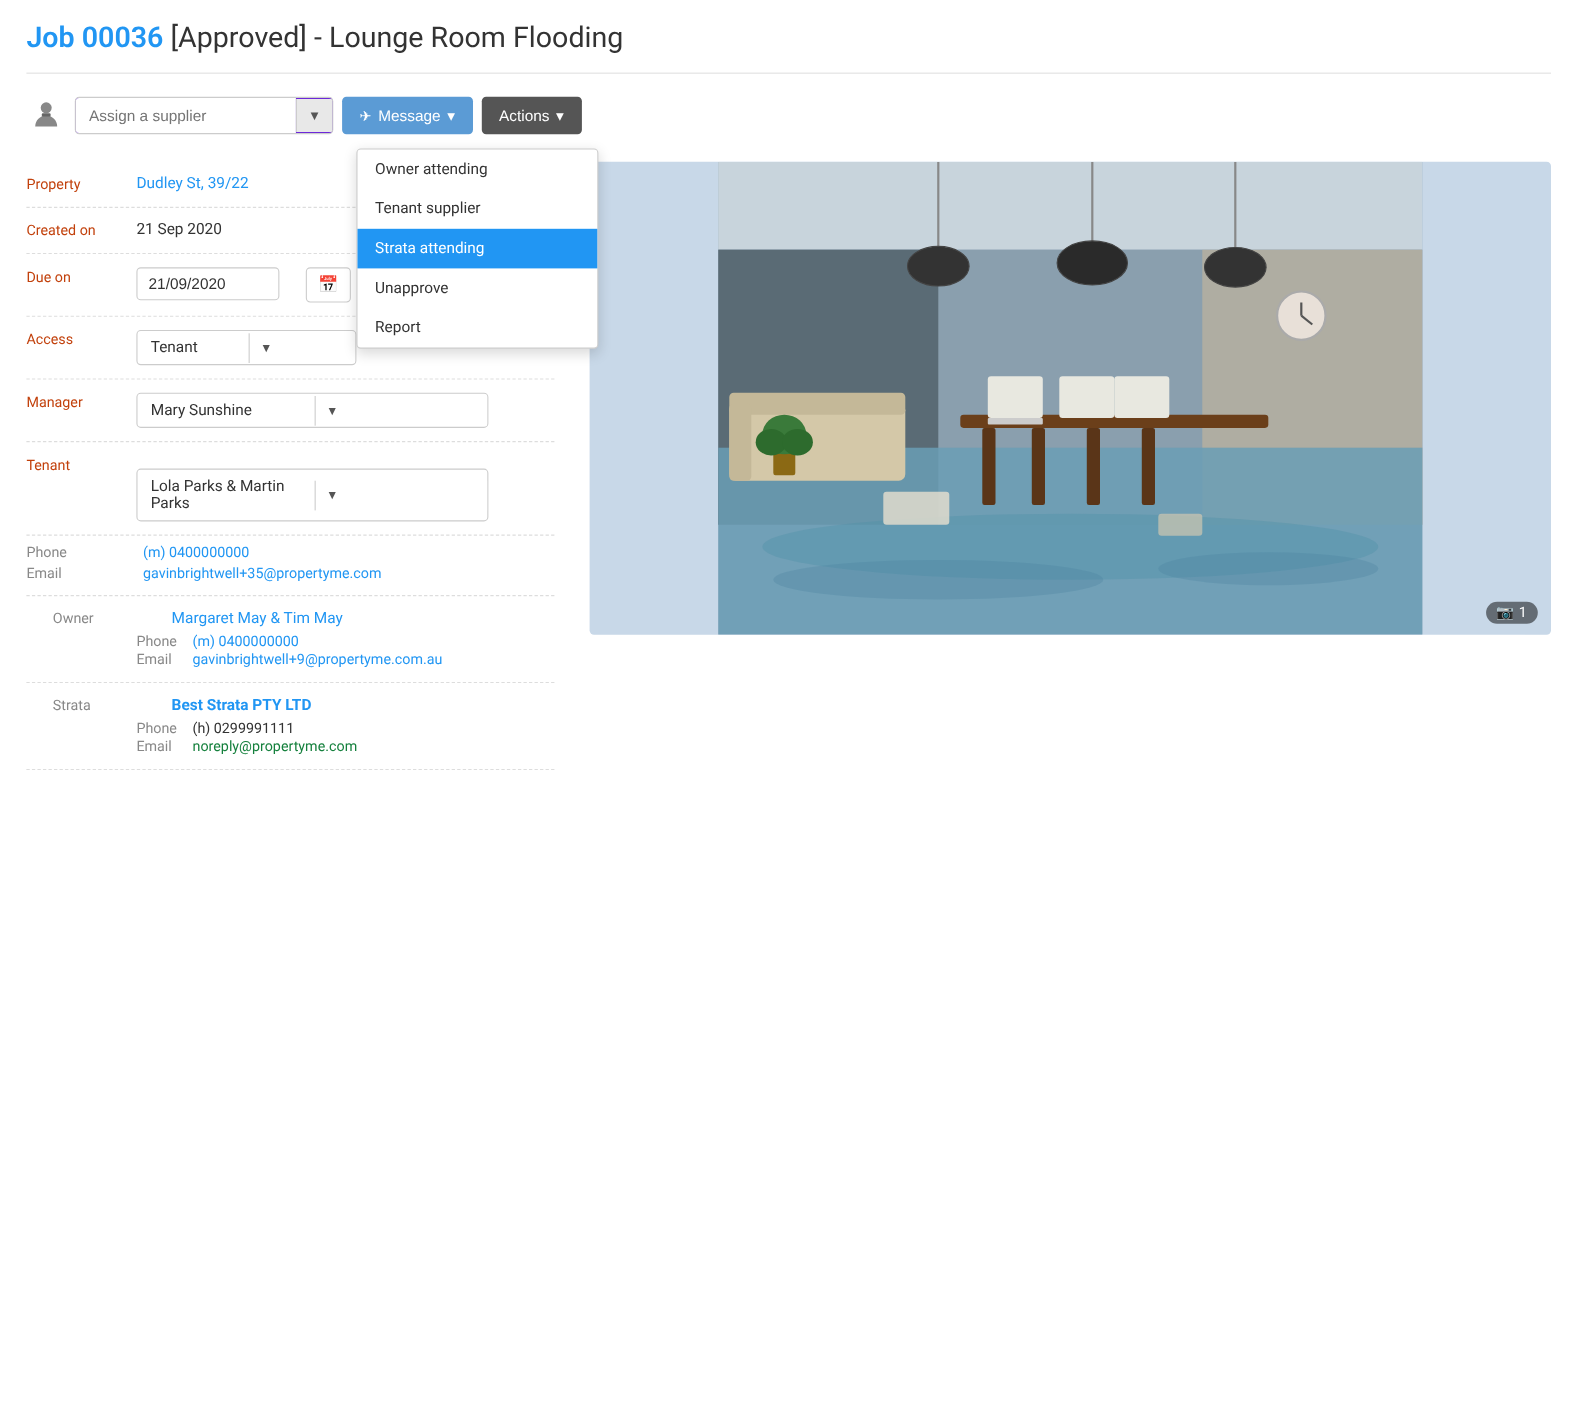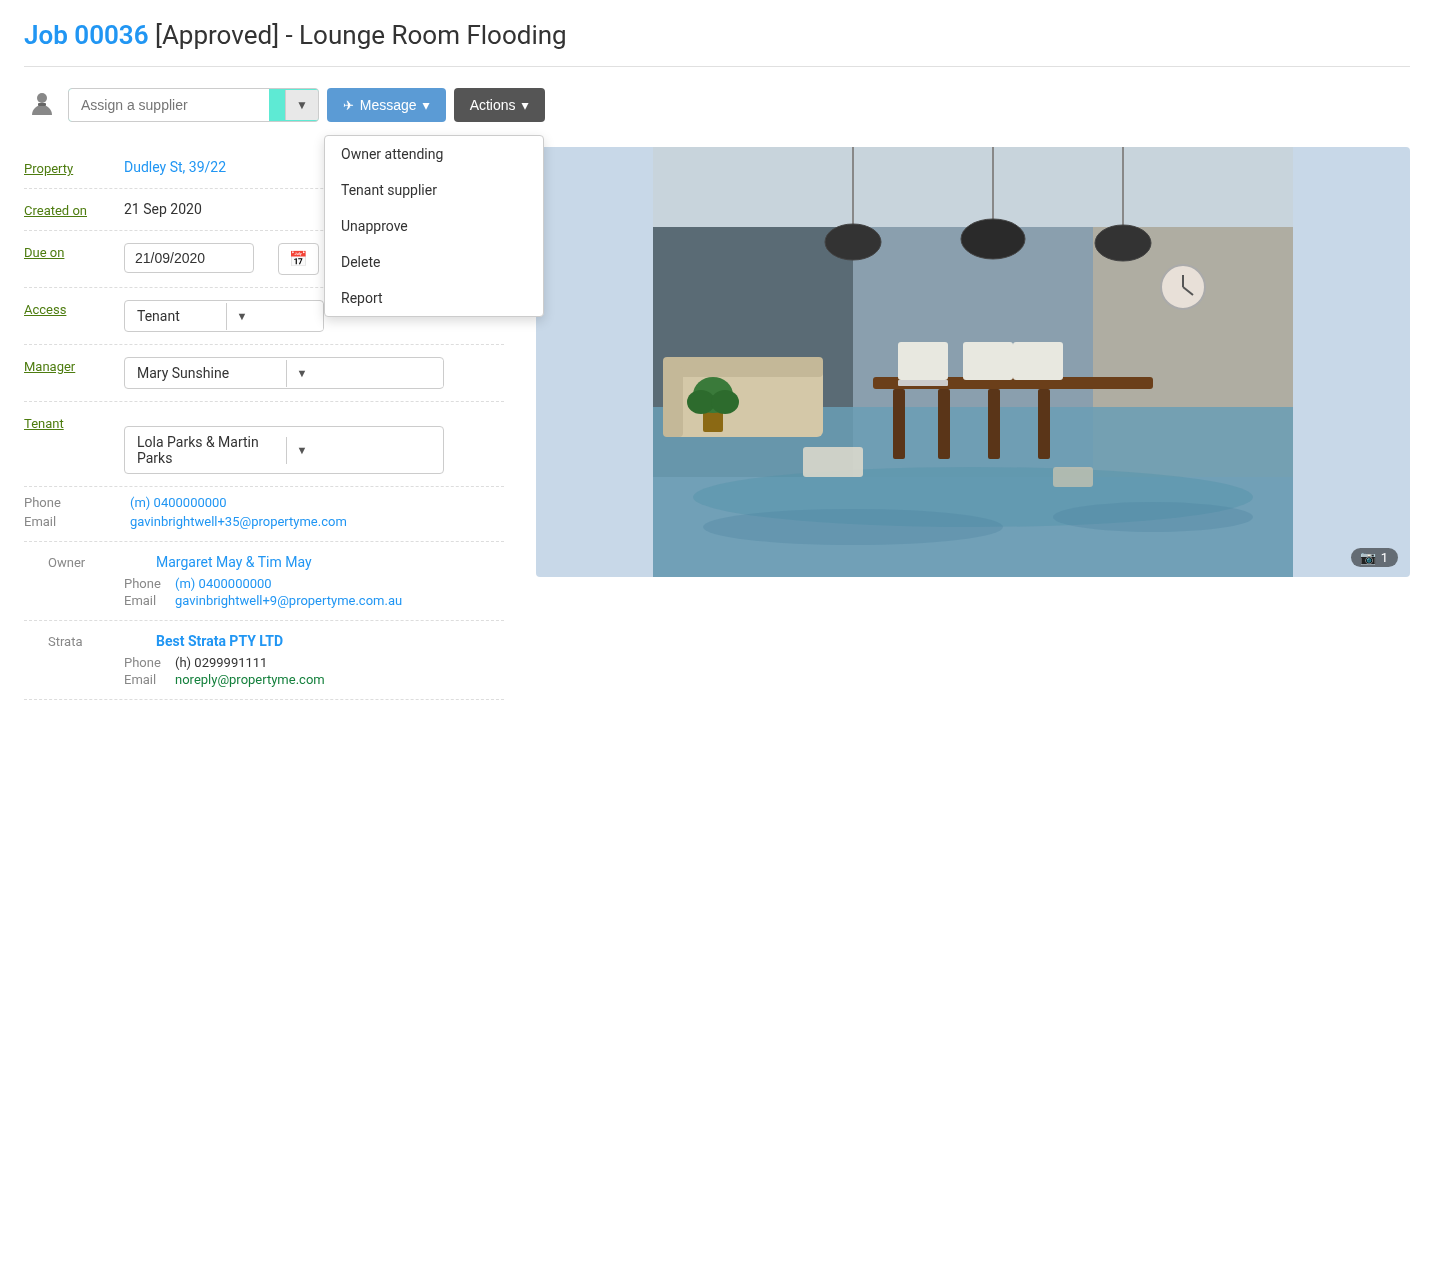--- a/index.html
+++ b/index.html
@@ -42,22 +42,21 @@
       color: #666;
       font-size: 22px;
     }
 
     .supplier-select {
       display: flex;
       align-items: center;
       border: 1px solid #ccc;
       border-radius: 4px;
       overflow: hidden;
-      background: #5eead4;
-      gap: 16px;
+      background: #6d28d9;
     }
     .supplier-select input {
       border: none;
       outline: none;
       padding: 8px 12px;
       width: 200px;
       font-size: 14px;
       color: #999;
     }
     .supplier-select .dropdown-arrow {
@@ -133,25 +132,24 @@
     }
 
     .field-row {
       display: flex;
       align-items: flex-start;
       padding: 12px 0;
       border-bottom: 1px dashed #ddd;
     }
     .field-label {
       width: 100px;
-      color: #4d7c0f;
+      color: #c2410c;
       font-size: 13px;
       flex-shrink: 0;
       padding-top: 2px;
-      text-decoration: underline;
     }
     .field-value {
       flex: 1;
       color: #2196f3;
       font-size: 14px;
     }
     .field-value.text-dark {
       color: #333;
     }
 
@@ -344,22 +342,22 @@
   </button>
 
   <button class="btn-actions">
     <span>Actions</span>
     <span>▾</span>
   </button>
 
   <div class="dropdown-menu">
     <div class="menu-item">Owner attending</div>
     <div class="menu-item">Tenant supplier</div>
+    <div class="menu-item active">Strata attending</div>
     <div class="menu-item">Unapprove</div>
-    <div class="menu-item">Delete</div>
     <div class="menu-item">Report</div>
   </div>
 </div>
 
 <div class="content-layout">
   <div class="left-panel">
 
     <div class="field-row">
       <span class="field-label">Property</span>
       <span class="field-value">Dudley St, 39/22</span>

